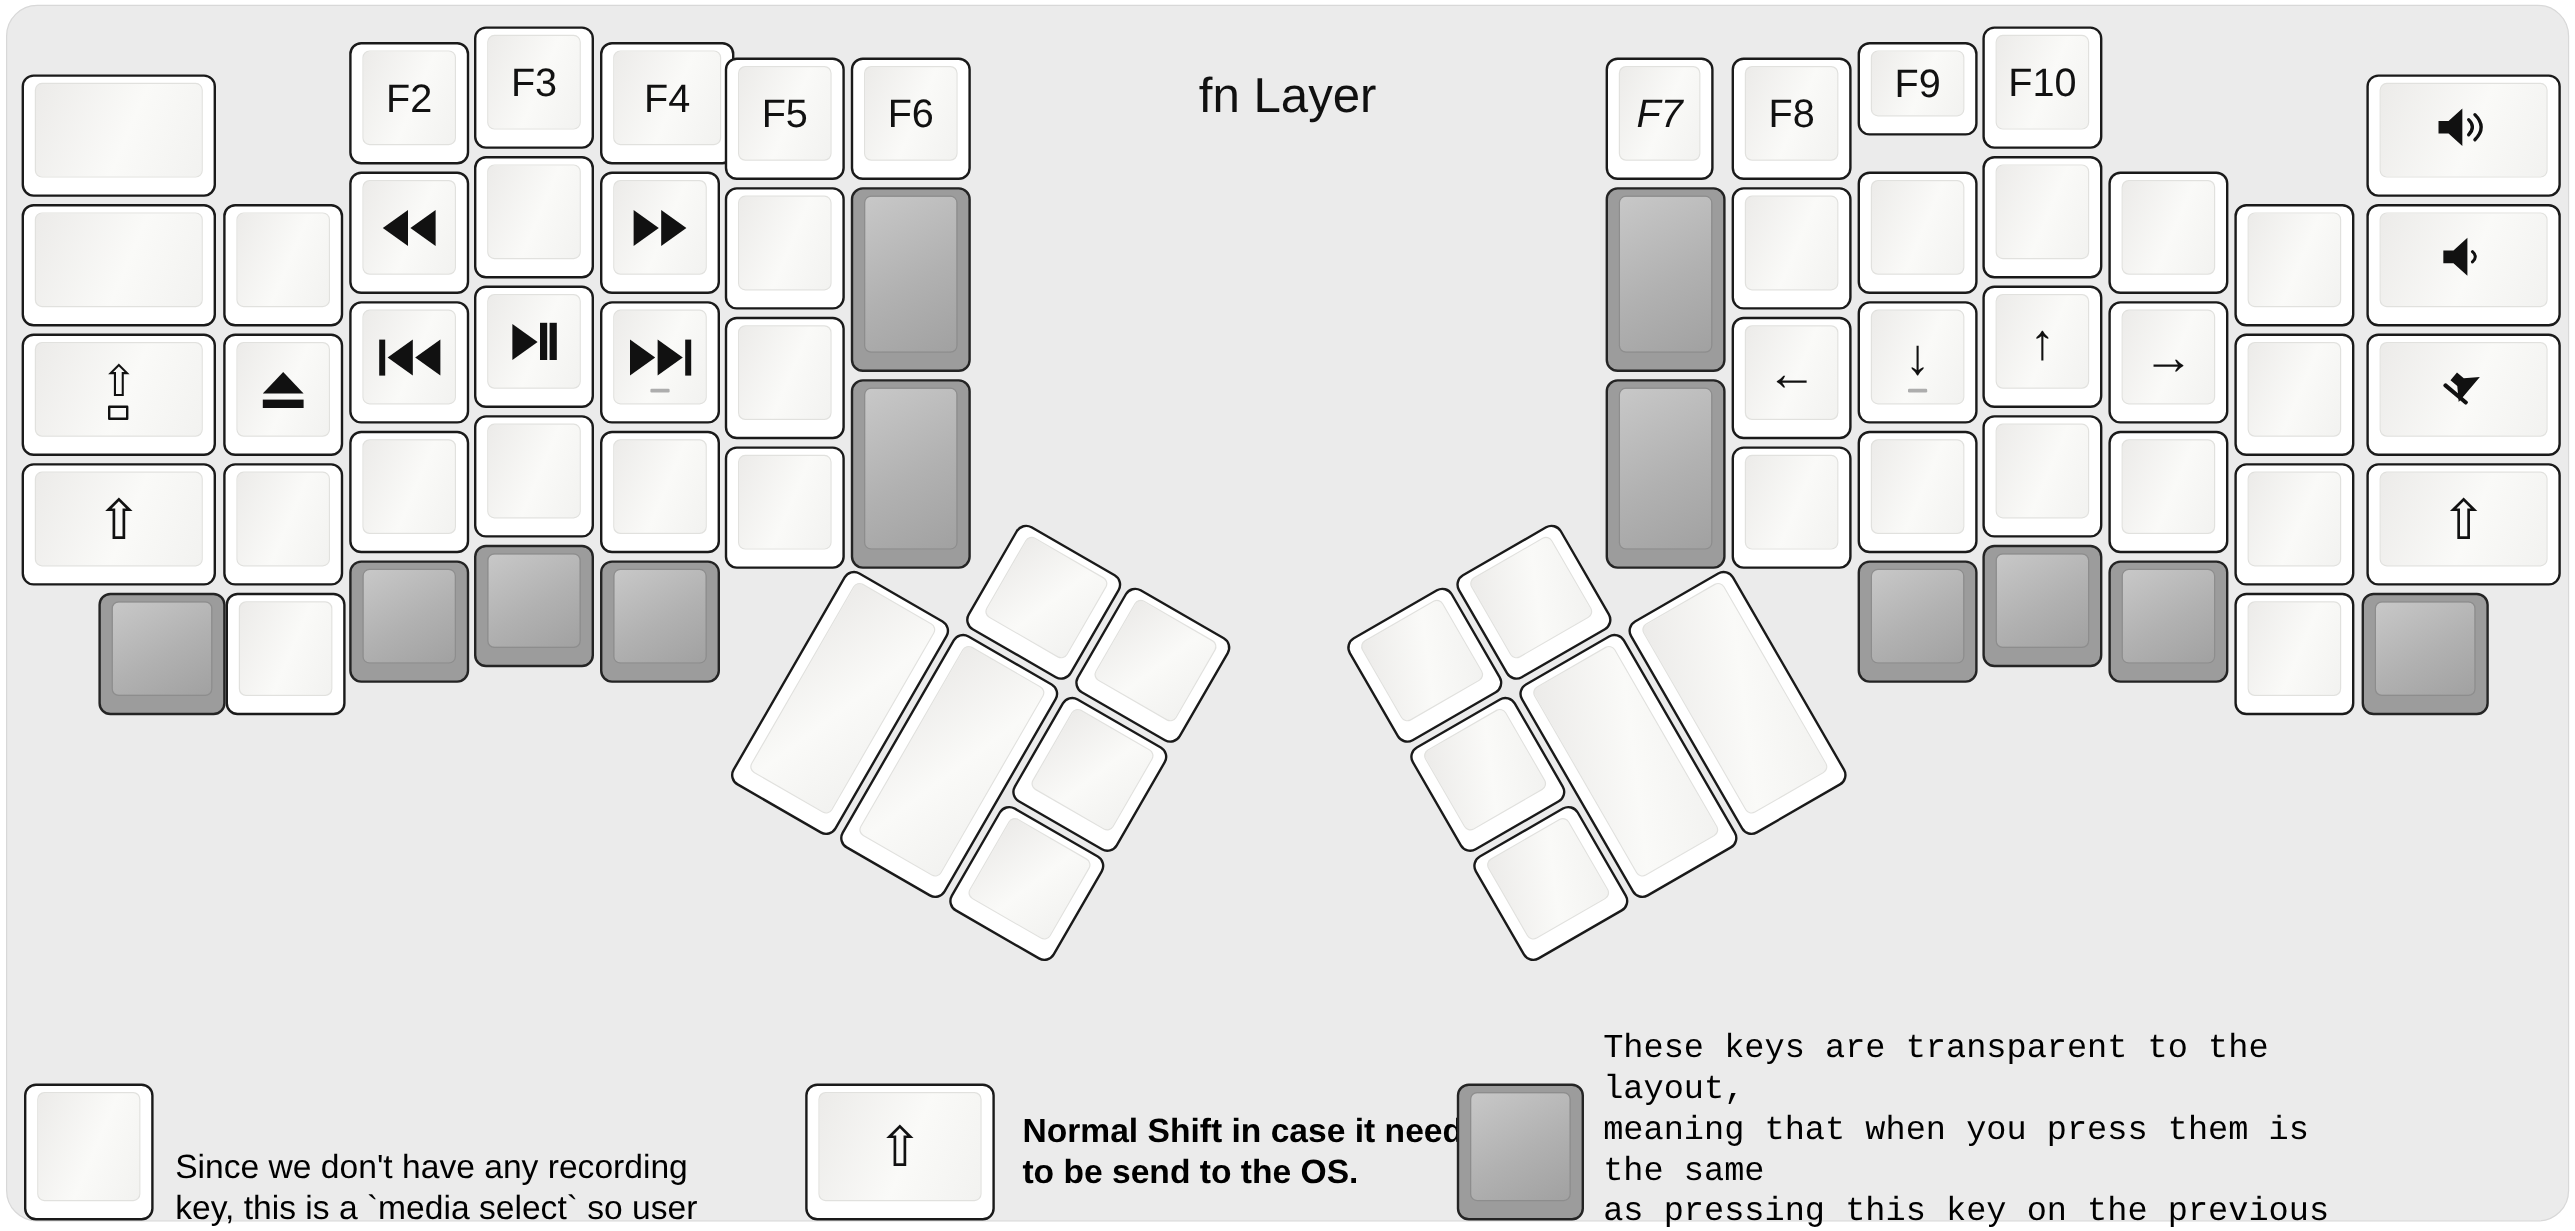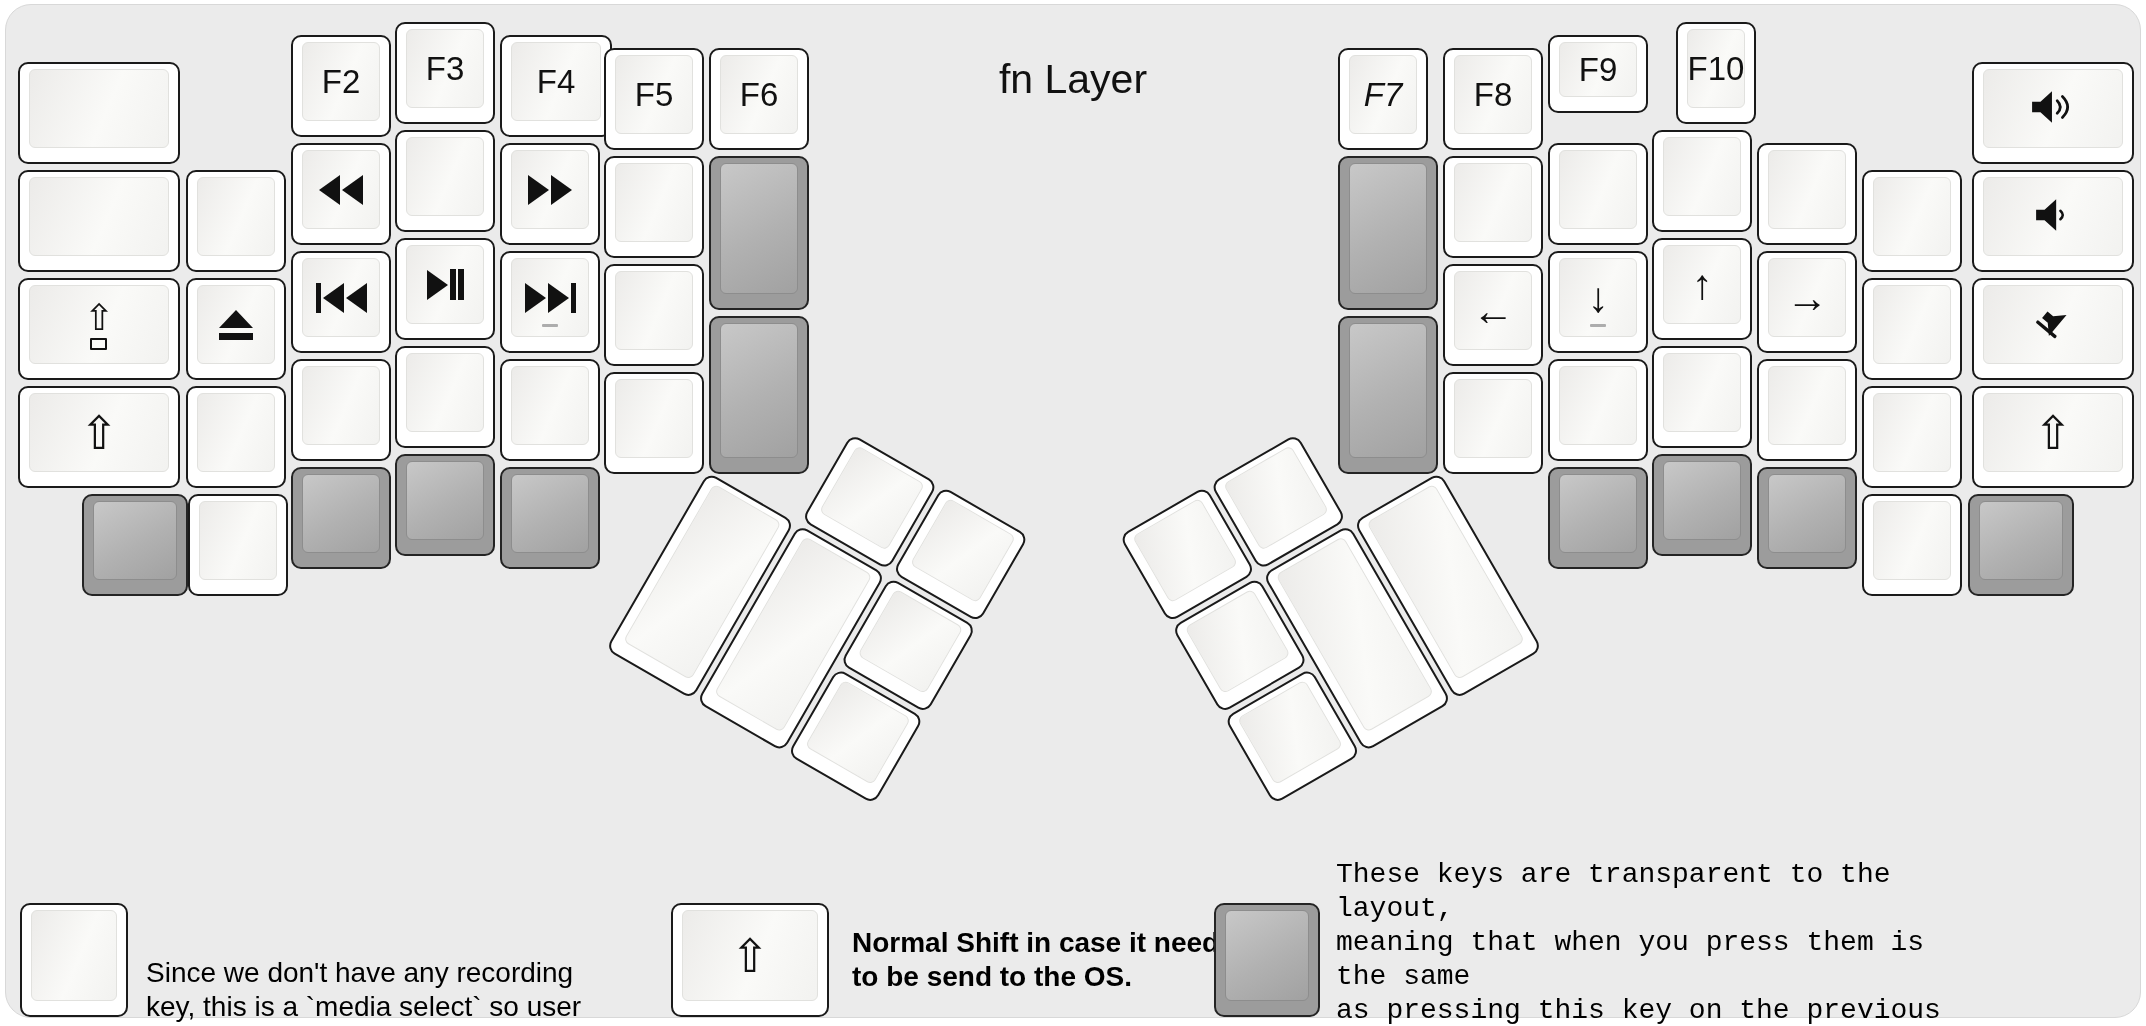--- a/index.html
+++ b/index.html
@@ -306,21 +306,21 @@
         <span><span class="arrow">↓</span></span>
         <span class="dash"></span>
       </div>
     </div>
     <div class="key" style="left: 1548px; top: 359px; width: 100px; height: 102px;">
       <div class="keytop"></div>
     </div>
     <div class="key gray" style="left: 1548px; top: 467px; width: 100px; height: 102px;">
       <div class="keytop"></div>
     </div>
-    <div class="key" style="left: 1652px; top: 22px; width: 80px; height: 102px; margin-left: 24px;">
+    <div class="key" style="left: 1652px; top: 22px; width: 100px; height: 102px;">
       <div class="keytop">
         <span class="flabel">F10</span>
       </div>
     </div>
     <div class="key" style="left: 1652px; top: 130px; width: 100px; height: 102px;">
       <div class="keytop"></div>
     </div>
     <div class="key" style="left: 1652px; top: 238px; width: 100px; height: 102px;">
       <div class="keytop">
         <span><span class="arrow">↑</span></span>

